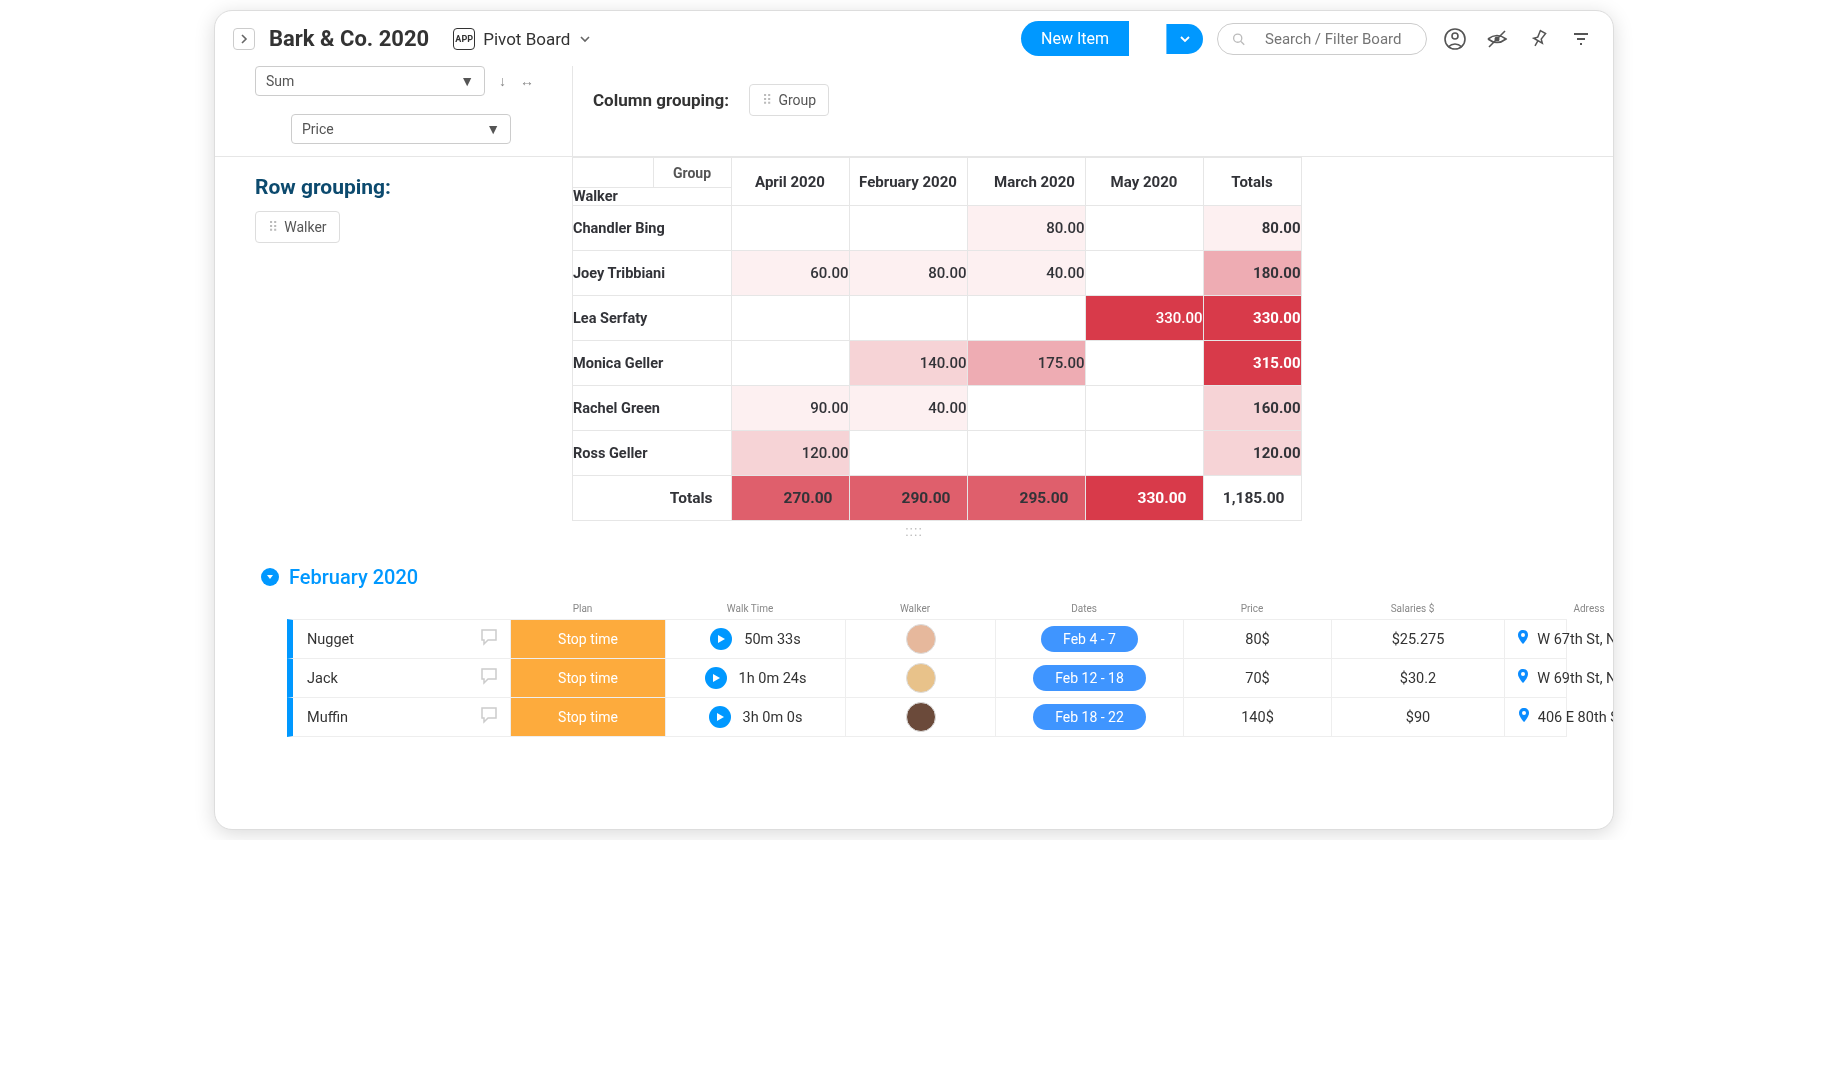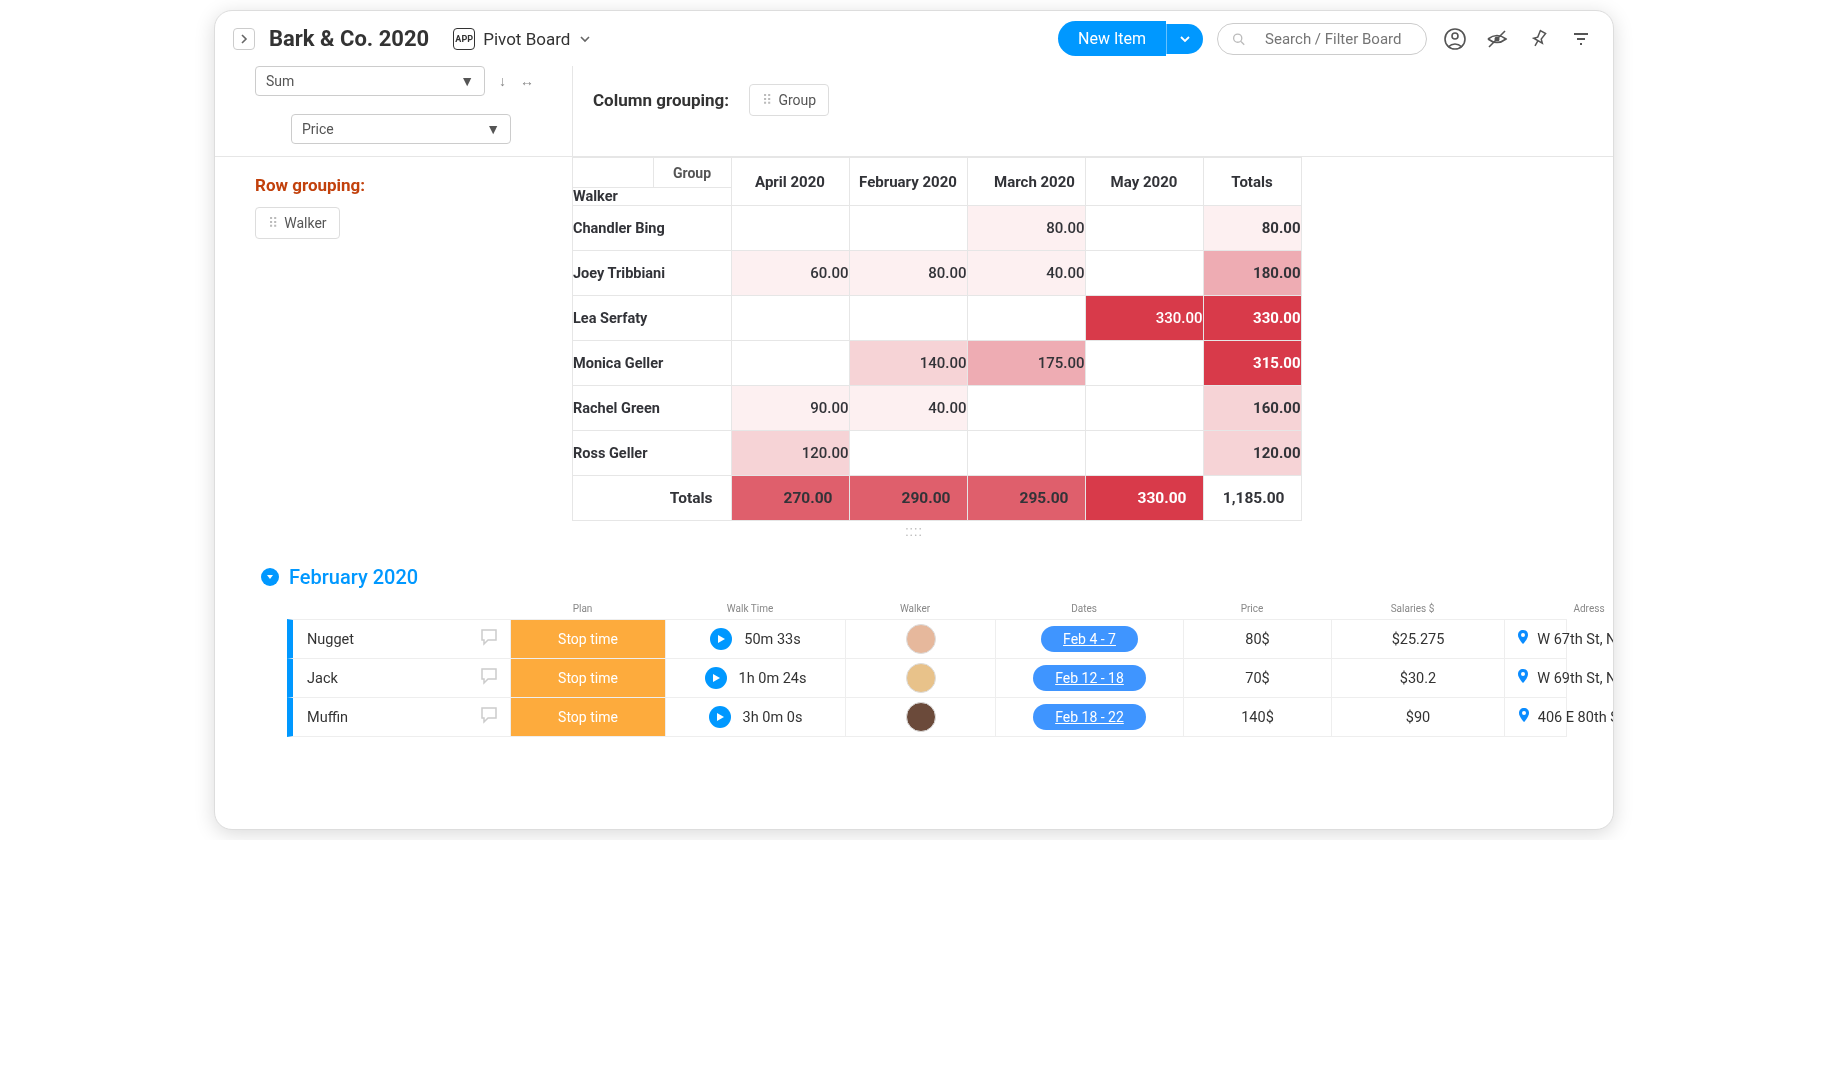--- a/index.html
+++ b/index.html
@@ -8,35 +8,35 @@
 
 
 .topbar { display:flex; align-items:center; padding:10px 18px; gap:14px; }
 .chev-left { width:22px; height:22px; border:1px solid #ccc; border-radius:4px; display:flex; align-items:center; justify-content:center; color:#555; cursor:pointer; }
 .board-title { font-size:22px; font-weight:700; color:#333; }
 .view-select { display:flex; align-items:center; gap:8px; padding:4px 10px; border-radius:4px; cursor:pointer; }
 .view-icon { width:22px; height:22px; border:1.5px solid #333; border-radius:4px; display:flex; align-items:center; justify-content:center; font-size:9px; font-weight:700; }
 .view-name { font-size:17px; color:#333; }
 .chev-down-svg { width:14px; height:14px; }
 .spacer { flex:1; }
-.new-item-group { display:flex; align-items:center; }
+.new-item-group { display:flex; align-items:center;gap:37px; }
 .new-item-btn { background:#0098ff; color:#fff; padding:8px 20px; border-radius:20px 0 0 20px; font-size:16px; cursor:pointer; }
 .new-item-dd { background:#0098ff; color:#fff; padding:9px 12px; border-radius:0 20px 20px 0; cursor:pointer; border-left:1px solid rgba(255,255,255,0.4); display:flex; align-items:center; }
 .search-box { display:flex; align-items:center; gap:20px; border:1px solid #ccc; border-radius:20px; padding:6px 14px; width:210px; color:#aaa; }
 .search-box input { border:none; outline:none; font-size:15px; color:#888; width:100%; background:transparent; }
 .icon-btn { width:28px; height:28px; display:flex; align-items:center; justify-content:center; color:#555; cursor:pointer; }
 
 
 .config-row { display:flex; align-items:flex-start; }
 .left-config { width:358px; padding:0 12px 12px 40px; border-right:1px solid #e6e6e6; }
 .agg-select { border:1px solid #ccc; border-radius:4px; padding:6px 10px; width:230px; display:flex; justify-content:space-between; align-items:center; color:#555; cursor:pointer; }
 .sort-icons { display:inline-flex; gap:14px; margin-left:14px; color:#888; }
 .value-select { border:1px solid #ccc; border-radius:4px; padding:6px 10px; width:220px; display:flex; justify-content:space-between; align-items:center; color:#555; margin-top:18px; margin-left:36px; cursor:pointer; }
 .row-grouping { padding:18px 12px 12px 40px; }
-.rg-label { font-weight:700; font-size:17px; color:#c2410c; margin-bottom:12px; }
+.rg-label { font-weight:700; font-size:21px; color:#0c4a6e; margin-bottom:12px; }
 .chip { border:1px solid #ddd; border-radius:4px; padding:7px 12px; display:inline-flex; align-items:center; gap:8px; color:#555; cursor:grab; }
 .drag-handle { color:#bbb; display:inline-block; letter-spacing:-2px; }
 
 .right-config { flex:1; padding:18px 20px; }
 .col-grouping { display:flex; align-items:center; gap:20px; }
 .cg-label { font-weight:700; font-size:17px; color:#333; }
 
 
 .pivot-wrap { display:flex; border-top:1px solid #e6e6e6; }
 .pivot-left { width:358px; border-right:1px solid #e6e6e6; }
@@ -62,21 +62,21 @@
 .group-title { font-size:20px; color:#0098ff; font-weight:500; }
 .group-cols { display:grid; grid-template-columns: 218px 155px 180px 150px 188px 148px 173px 180px; gap:0; font-size:10px; color:#888; text-align:center; padding:6px 0; margin-left:26px; }
 .grp-row { display:grid; grid-template-columns: 218px 155px 180px 150px 188px 148px 173px 180px; align-items:center; background:#fff; border:1px solid #eee; border-left:6px solid #0098ff; height:40px; margin-left:26px; margin-top:-1px; }
 .grp-cell { display:flex; align-items:center; justify-content:center; height:100%; border-right:1px solid #eee; font-size:14.5px; color:#333; overflow:hidden; }
 .grp-cell.first { justify-content:flex-start; padding-left:14px; gap:16px; }
 .chat-ico { color:#ccc; margin-left:auto; margin-right:10px; }
 .stop-btn { background:#fdab3d; color:#fff; width:100%; height:100%; display:flex; align-items:center; justify-content:center; cursor:pointer; font-size:14px; }
 .play-time { display:flex; align-items:center; gap:12px; }
 .play-ico { width:22px; height:22px; background:#0098ff; border-radius:50%; display:flex; align-items:center; justify-content:center; cursor:pointer; }
 .avatar { width:30px; height:30px; border-radius:50%; background:#e8bfa8; border:1px solid #ddd; }
-.date-pill { background:#3f95ff; color:#fff; padding:5px 22px; border-radius:16px; font-size:14px;text-decoration:underline; }
+.date-pill { background:#3f95ff; color:#fff; padding:5px 22px; border-radius:16px; font-size:14px; }
 .addr-cell { display:flex; align-items:center; gap:6px; color:#333; padding-left:8px; overflow:hidden; white-space:nowrap; }
 .pin-ico { color:#0087ff; flex:0 0 auto; }
 
 
 .h0 { background:#fff; }
 .h1 { background:#fdf0f1; }
 .h2 { background:#f6d3d6; }
 .h3 { background:#eeacb3; }
 .h5 { background:#df5f6c; }
 .h6 { background:#d83a4a; color:#fff; }

